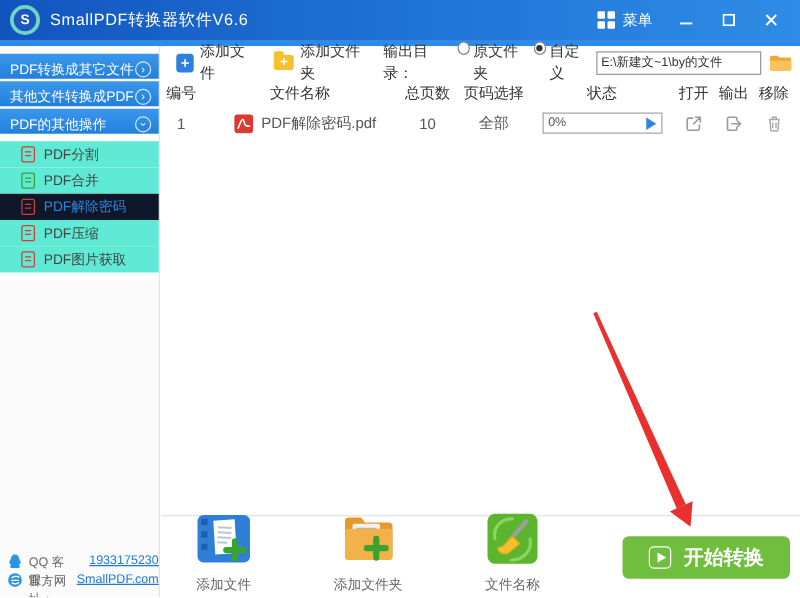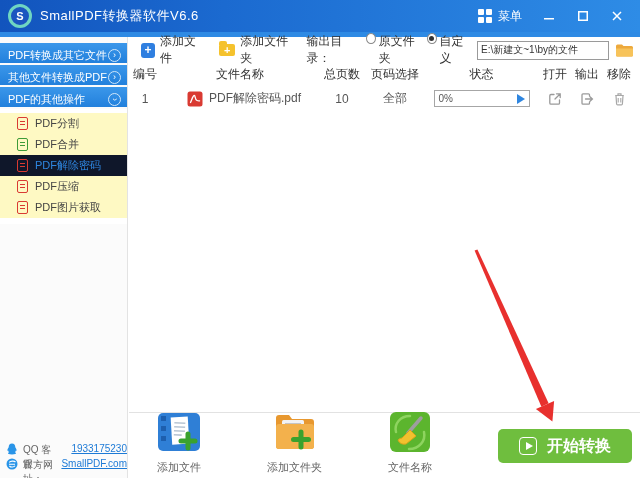--- a/index.html
+++ b/index.html
@@ -29,21 +29,21 @@
   .sidebar { position:absolute; left:0; top:37px; width:128px; height:441px;
     background:#fbfbfb; border-right:1px solid #e3e3e3; }
   .side-group { height:20px; margin-bottom:2px; background:linear-gradient(180deg,#3b97ea,#2280dc);
     color:#fff; font-size:11px; display:flex; align-items:center; padding:4px 6px 0 8px; cursor:pointer; }
   .side-group .chev { margin-left:auto; width:13px; height:13px; border:1px solid #cfe6fa; border-radius:50%;
     display:flex; align-items:center; justify-content:center; font-size:9px; line-height:1; }
   .chev.right::after { content:"›"; }
   .chev.down::after { content:"›"; transform:rotate(90deg); display:block; }
   .side-sub { background:#fff; padding:4px 0 6px; }
   .side-item { height:21px; display:flex; align-items:center; gap:7px; padding-left:17px;
-    font-size:11px; color:#444; cursor:pointer; background:#fef9c3; }
+    font-size:11px; color:#444; cursor:pointer; background:#5eead4; }
   .side-item.selected { background:#0f172a; color:#2e86e0; }
   .doc-ico { width:11px; height:13px; border:1.4px solid currentColor; border-radius:2px; position:relative; flex:0 0 auto; }
   .doc-ico::after { content:""; position:absolute; left:2px; top:3px; width:5px; height:1.2px;
     background:currentColor; box-shadow:0 3px 0 currentColor; }
   .ico-red { color:#d93a32; } .ico-green { color:#3d9b38; }
 
   .contact { position:absolute; left:6px; bottom:5px; font-size:10px; color:#666; }
   .contact .row { display:flex; align-items:flex-start; gap:5px; height:15px; }
   .contact a { color:#1d7ad6; text-decoration:underline; }
   .qq-ico,.ie-ico { width:12px; height:12px; display:inline-flex; align-items:center; justify-content:center; }

